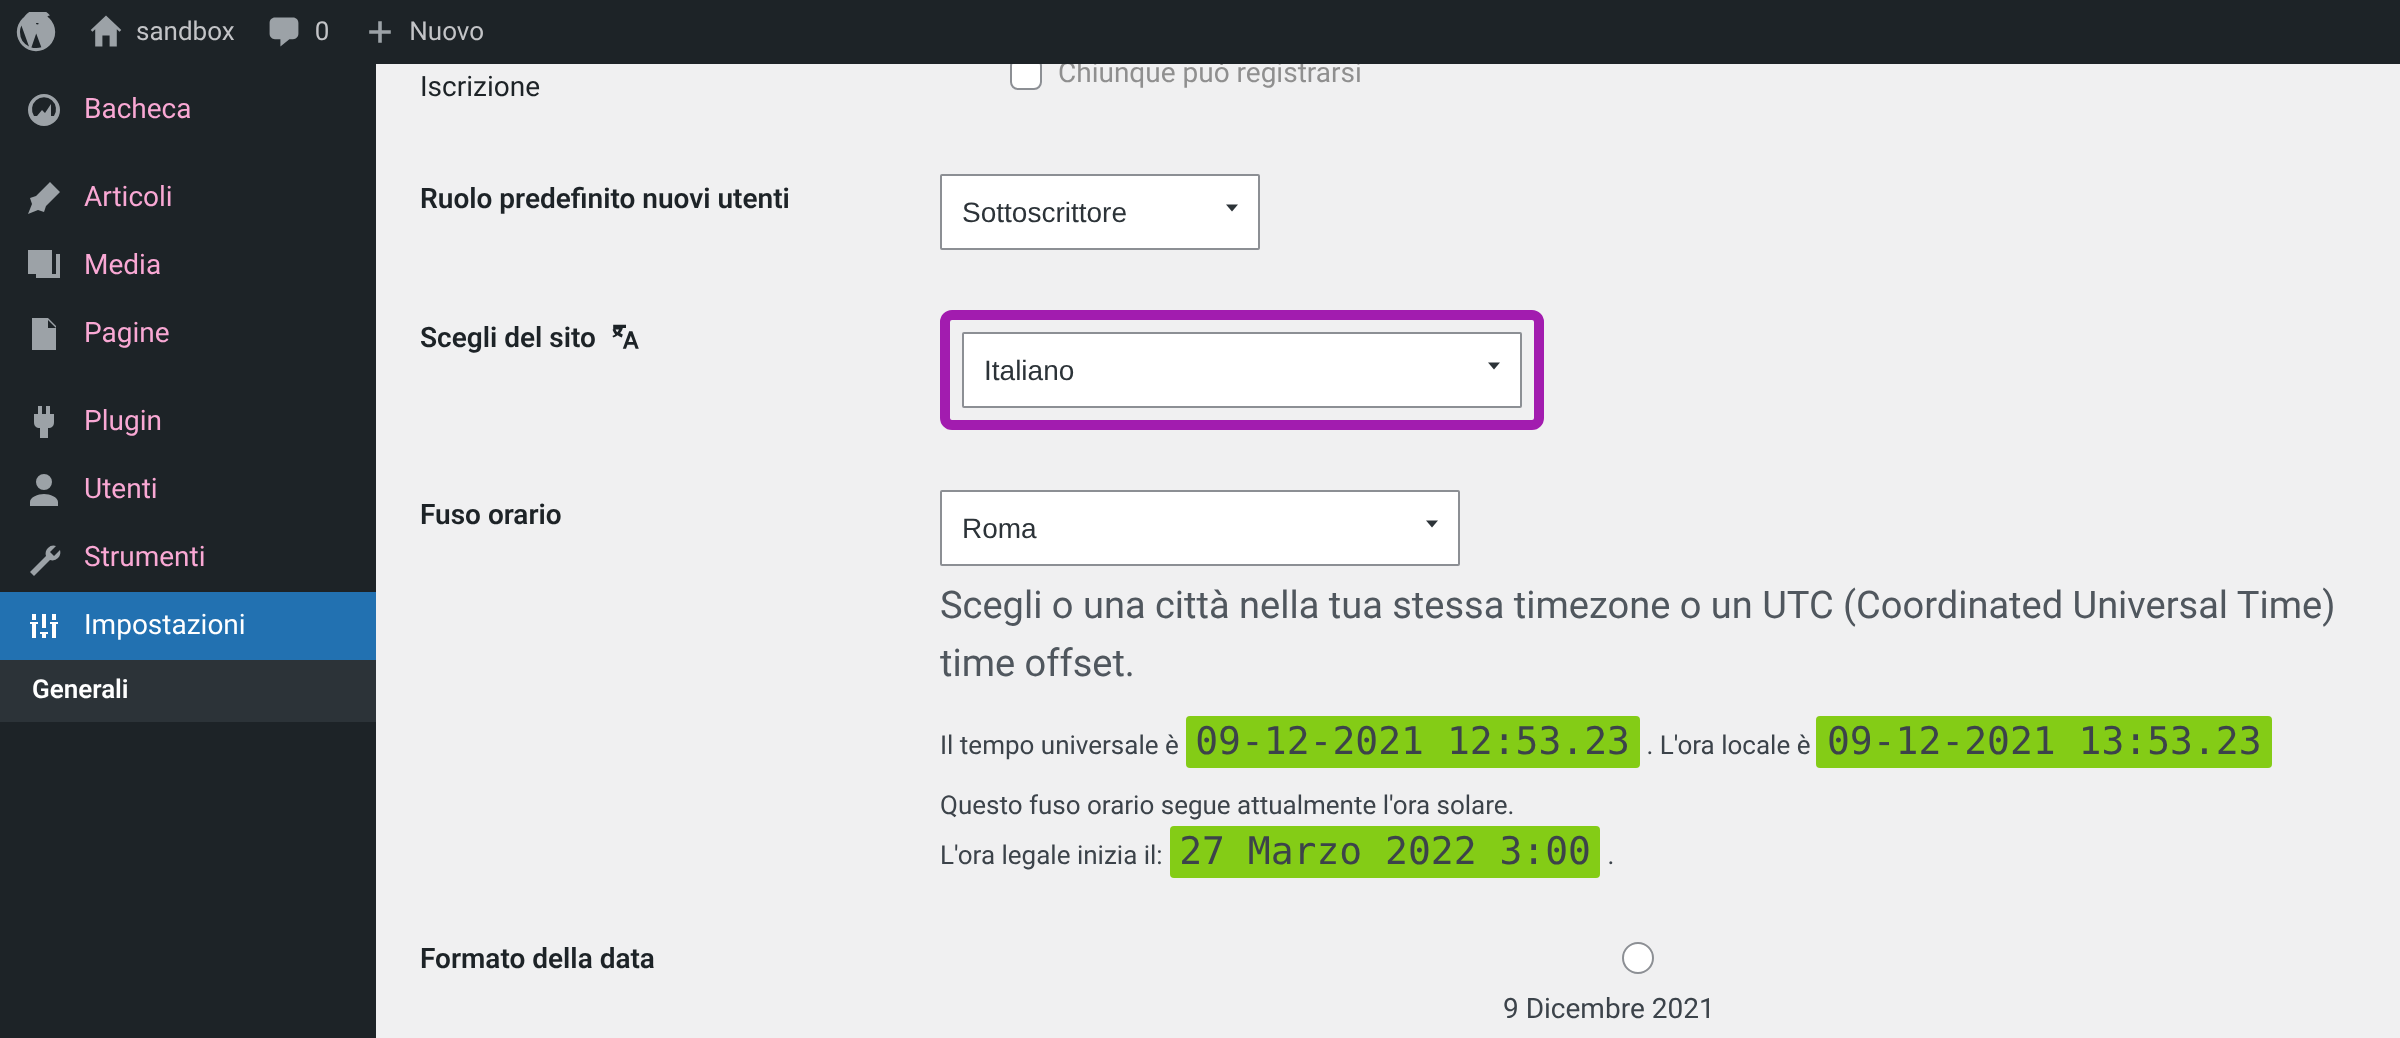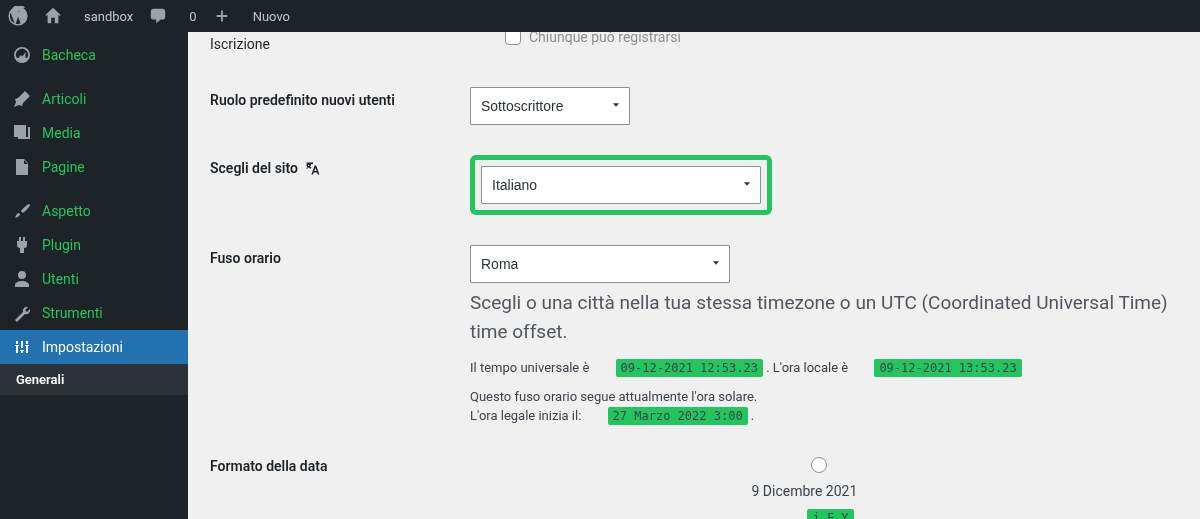--- a/index.html
+++ b/index.html
@@ -1,25 +1,25 @@
 <!DOCTYPE html>
 <html><head>
 <meta charset="utf-8">
 <style>
   * { box-sizing: border-box; margin: 0; padding: 0; }
   html, body { width: 1200px; height: 519px; overflow: hidden; font-family: -apple-system, BlinkMacSystemFont, "Segoe UI", Roboto, sans-serif; font-size: 13px; color: #3c434a; background: #f0f0f1; }
 
   
   .adminbar { position: absolute; top:0; left:0; right:0; height:32px; background:#1d2327; color:#f0f0f1; display:flex; align-items:center; padding:0 8px; gap:16px; font-size:13px; }
-  .adminbar .ab-item { display:flex; align-items:center; gap:22px; color:#c3c4c7; cursor:pointer; }
+  .adminbar .ab-item { display:flex; align-items:center; gap:6px; color:#c3c4c7; cursor:pointer; }
   .adminbar .ab-item svg { fill:#9ca2a7; }
 
   
   .adminmenu { position:absolute; top:32px; left:0; bottom:0; width:188px; background:#1d2327; color:#f0f0f1; }
-  .menu-item { display:flex; align-items:center; height:34px; padding:0 12px; gap:10px; color:#22c55e; font-size:14px; cursor:pointer; position:relative; }
+  .menu-item { display:flex; align-items:center; height:34px; padding:0 12px; gap:10px; color:#f9a8d4; font-size:14px; cursor:pointer; position:relative; }
   .menu-item.top { margin-top:6px; }
   .menu-item .mi-icon { width:20px; height:20px; display:flex; align-items:center; justify-content:center; }
   .menu-item .mi-icon svg { fill:#9ca2a7; }
   .menu-separator { height:10px; }
   .menu-item.current { background:#2271b1; color:#fff; }
   .menu-item.current .mi-icon svg { fill:#fff; }
   .menu-item.current::after { content:""; position:absolute; right:-8px; top:50%; margin-top:-8px; border:8px solid transparent; border-right-color:#f0f0f1; }
   .submenu-item { background:#2c3338; color:#fff; font-size:13px; padding:8px 12px 8px 16px; font-weight:600; cursor:pointer; }
 
   
@@ -34,24 +34,24 @@
   .partial-row td { padding-top:0; }
   .partial-label { font-weight:400; font-size:14px; color:#1d2327; }
   .checkbox-line { display:flex; align-items:center; gap:8px; color:#8f8f8f; margin-top:-3px;margin-left:35px; }
   .checkbox-box { width:16px; height:16px; border:1px solid #8c8f94; border-radius:4px; background:#fff; cursor:pointer; }
 
   select.wp-select { appearance:none; -webkit-appearance:none; background:#fff; border:1px solid #8c8f94; border-radius:1px; padding:4px 30px 4px 10px; font-size:14px; line-height:2; color:#2c3338; cursor:pointer; }
   .select-wrapper { position:relative; display:inline-block; }
   .select-wrapper .chev { position:absolute; right:8px; top:50%; transform:translateY(-50%); pointer-events:none; }
   .select-wrapper .chev svg { fill:#2c3338; }
 
-  .highlight-box { border:5px solid #22c55e; border-radius:6px; padding:6px; display:inline-block; }
+  .highlight-box { border:5px solid #a21caf; border-radius:6px; padding:6px; display:inline-block; }
 
   .description { color:#50575e; font-size:19px; margin-top:6px; line-height:1.5; }
-  .timecode { font-family: Menlo, Consolas, monospace; font-size:12px; background:#22c55e; padding:2px 5px; border-radius:2px;margin-left:23px; }
+  .timecode { font-family: Menlo, Consolas, monospace; font-size:19px; background:#84cc16; padding:2px 5px; border-radius:2px; }
   p.tz-p { margin-top:14px; font-size:13px; color:#3c434a; }
 
   .radio-line { display:flex; align-items:center; gap:10px; margin:4px 0;flex-direction:column; }
   .radio { width:16px; height:16px; border:1px solid #8c8f94; border-radius:50%; background:#fff; cursor:pointer; }
   .radio-label { min-width:135px; font-size:14px; }
 
   .translate-icon svg { fill:#1d2327; }
 </style>
 </head>
 <body>
@@ -110,28 +110,20 @@
   </div>
   <div class="menu-item">
     <span class="mi-icon">
         <svg width="20" height="20" viewBox="0 0 20 20">
           <path d="M4 2h8l4 4v12H4zM12 3v4h4"></path>
         </svg>
       </span>
     <span>Pagine</span>
   </div>
   <div class="menu-separator"></div>
-  <div class="menu-item">
-    <span class="mi-icon">
-        <svg width="20" height="20" viewBox="0 0 20 20">
-          <path d="M17 3c-1 0-6 4-8 7l2 2c3-2 7-7 7-8 0-1-1-1-1-1zM7 12c-2 0-3 2-4 5 3-1 5-2 5-4l-1-1z"></path>
-        </svg>
-      </span>
-    <span>Aspetto</span>
-  </div>
   <div class="menu-item">
     <span class="mi-icon">
         <svg width="20" height="20" viewBox="0 0 20 20">
           <path d="M7 2v4H5v4c0 2 1 3 3 3v5h4v-5c2 0 3-1 3-3V6h-2V2h-2v4H9V2z"></path>
         </svg>
       </span>
     <span>Plugin</span>
   </div>
   <div class="menu-item">
     <span class="mi-icon">

